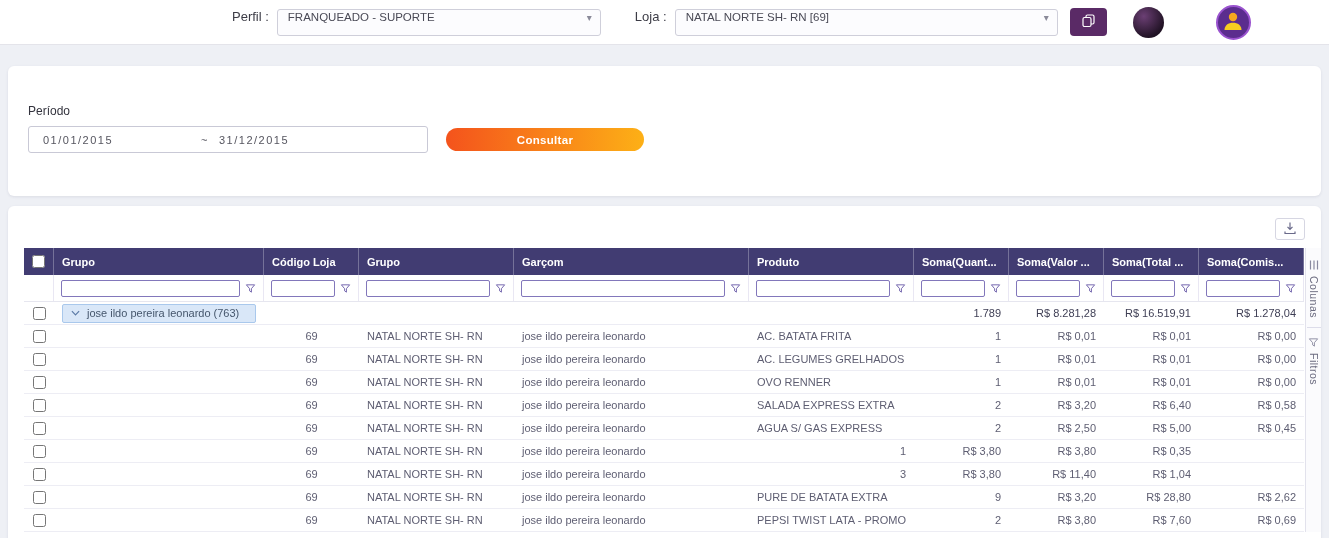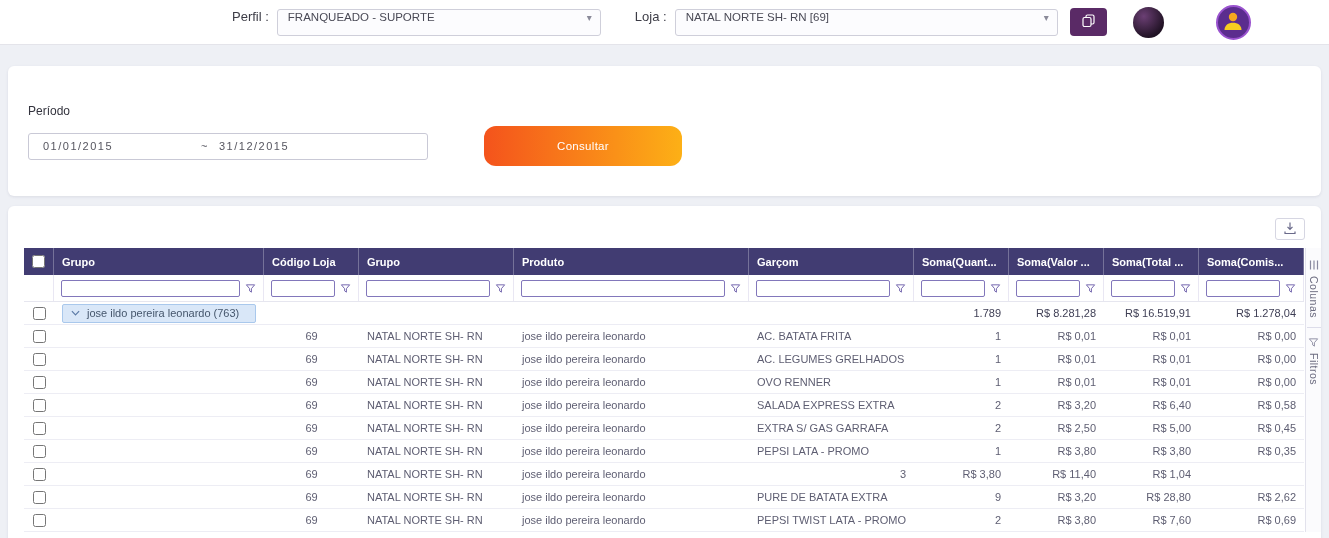--- a/index.html
+++ b/index.html
@@ -15,25 +15,25 @@
   .sel-loja{width:383px;}
   .loja-field{margin-left:34px;}
   .store-btn{margin-left:12px;width:37px;height:28px;border:none;border-radius:4px;background:#5a2a66;display:flex;align-items:center;justify-content:center;cursor:pointer;}
   .brand-avatar{margin-left:26px;width:31px;height:31px;border-radius:50%;background:radial-gradient(circle at 35% 30%,#6b3f74,#201224 72%);cursor:pointer;}
   .user-avatar{margin-left:52px;width:35px;height:35px;border-radius:50%;background:#5b2d8e;border:2px solid #9a53cf;display:flex;align-items:center;justify-content:center;overflow:hidden;cursor:pointer;}
   
   .panel{background:#fff;border-radius:6px;box-shadow:0 1px 3px rgba(50,50,90,.10);margin:0 8px;}
   .panel-report{margin-top:21px;height:130px;padding:18px 20px 0;}
   .page-title{font-size:14.5px;font-weight:700;color:#6d2d91;letter-spacing:.4px;}
   .periodo-label{margin-top:20px;font-size:12px;color:#33333d;}
-  .filter-line{display:flex;align-items:center;margin-top:8px;gap:38px;}
+  .filter-line{display:flex;align-items:center;margin-top:8px;}
   .date-range{width:400px;height:27px;border:1px solid #c9c9d6;border-radius:3px;display:flex;align-items:center;font-size:11px;color:#55555f;letter-spacing:1.5px;background:#fff;cursor:text;}
   .date-from{margin-left:14px;}
   .date-rest{margin-left:88px;display:flex;gap:10px;}
-  .consultar{margin-left:18px;width:198px;height:40px;border:none;border-radius:12px;background:linear-gradient(90deg,#f4531c,#fdb016);color:#fff;font-weight:400;font-size:11.5px;cursor:pointer;letter-spacing:.3px;}
+  .consultar{margin-left:18px;width:198px;height:23px;border:none;border-radius:12px;background:linear-gradient(90deg,#f4531c,#fdb016);color:#fff;font-weight:700;font-size:11.5px;cursor:pointer;letter-spacing:.3px;}
   
   .panel-grid{margin-top:10px;height:400px;padding:12px 0 0 16px;}
   .grid-toolbar{display:flex;justify-content:flex-end;padding-right:16px;height:24px;}
   .export-btn{width:30px;height:22px;border:1px solid #d6d6e2;border-radius:3px;background:#fff;display:flex;align-items:center;justify-content:center;cursor:pointer;}
   .grid-area{display:flex;margin-top:6px;align-items:stretch;}
   .grid{width:1280px;font-size:11px;}
   .grow{display:grid;grid-template-columns:30px 210px 95px 155px 235px 165px 95px 95px 95px 105px;align-items:center;}
   .hdr{background:#413c72;height:27px;color:#fff;}
   .hcell{display:flex;align-items:center;height:100%;padding:0 8px;font-weight:700;font-size:11px;border-right:1px solid rgba(255,255,255,.28);white-space:nowrap;overflow:hidden;cursor:pointer;}
   .hcheck{justify-content:center;padding:0;}
@@ -122,22 +122,22 @@
   <div class="grid-area">
     <div class="grid">
 
       <div class="grow hdr">
         <div class="hcell hcheck">
             <input type="checkbox" style="">
           </div>
         <div class="hcell">Grupo</div>
         <div class="hcell">Código Loja</div>
         <div class="hcell">Grupo</div>
+        <div class="hcell">Garçom</div>
         <div class="hcell">Produto</div>
-        <div class="hcell">Garçom</div>
         <div class="hcell">Soma(Quant...</div>
         <div class="hcell">Soma(Valor ...</div>
         <div class="hcell">Soma(Total ...</div>
         <div class="hcell">Soma(Comis...</div>
       </div>
 
       <div class="grow frow">
         <div class="fcell"></div>
         <div class="fcell">
           <input style="">
@@ -278,36 +278,35 @@
       </div>
 
       <div class="grow row">
         <div class="cell c-check">
             <input type="checkbox" style="">
           </div>
         <div class="cell"></div>
         <div class="cell c-center">69</div>
         <div class="cell">NATAL NORTE SH- RN</div>
         <div class="cell">jose ildo pereira leonardo</div>
-        <div class="cell">EXTRA S/ GAS GARRAFA</div>
+        <div class="cell">AGUA S/ GAS EXPRESS</div>
         <div class="cell c-num">2</div>
         <div class="cell c-num">R$ 2,50</div>
         <div class="cell c-num">R$ 5,00</div>
         <div class="cell c-num">R$ 0,45</div>
       </div>
 
       <div class="grow row">
         <div class="cell c-check">
             <input type="checkbox" style="">
           </div>
         <div class="cell"></div>
         <div class="cell c-center">69</div>
         <div class="cell">NATAL NORTE SH- RN</div>
         <div class="cell">jose ildo pereira leonardo</div>
-        <div class="cell">PEPSI LATA - PROMO</div>
         <div class="cell c-num">1</div>
         <div class="cell c-num">R$ 3,80</div>
         <div class="cell c-num">R$ 3,80</div>
         <div class="cell c-num">R$ 0,35</div>
       </div>
 
       <div class="grow row">
         <div class="cell c-check">
             <input type="checkbox" style="">
           </div>

